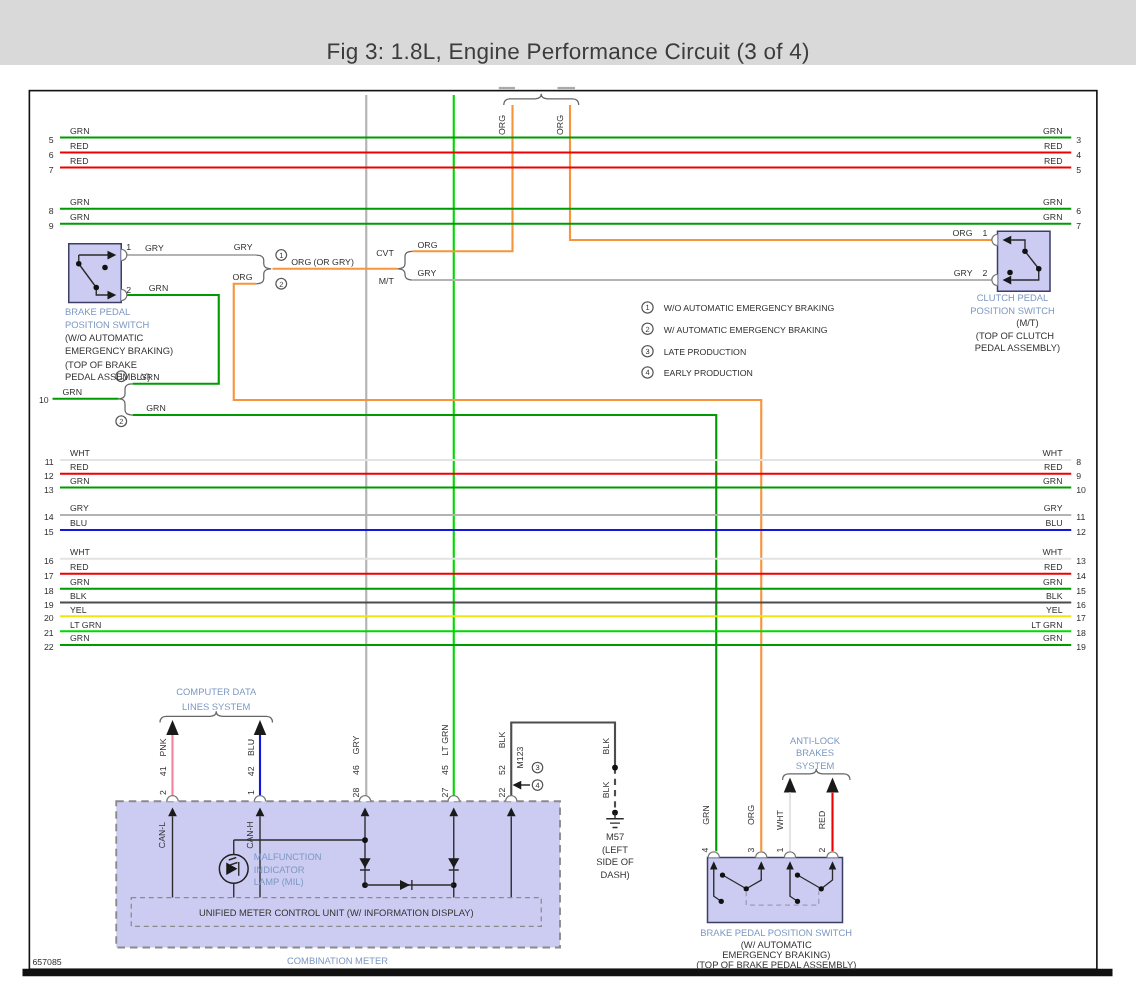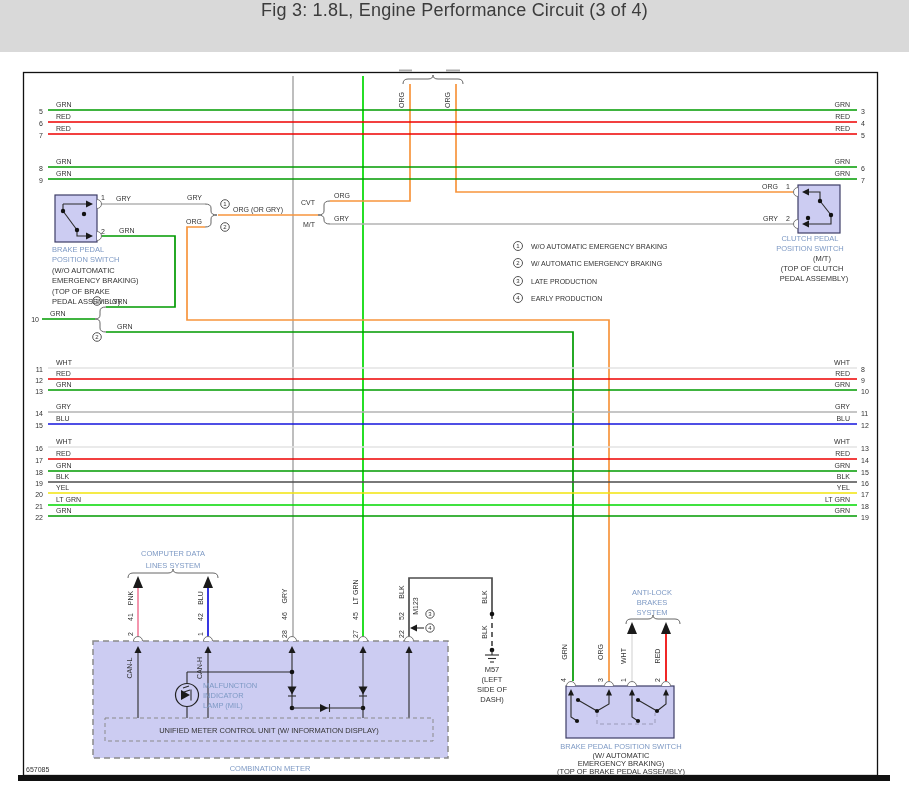--- a/index.html
+++ b/index.html
@@ -1,19 +1,19 @@
 <!DOCTYPE html>
 <html><head>
 <meta charset="utf-8">
 <style>
   html,body{margin:0;padding:0;background:#fff;}
   #page{position:relative;width:909px;height:798px;background:#fff;overflow:hidden;
         font-family:"Liberation Sans",sans-serif;}
   #titlebar{position:absolute;top:0;left:0;width:909px;height:52px;background:#d9d9d9;
-        display:flex;align-items:flex-start;justify-content:center;}
+        display:flex;align-items:flex-end;justify-content:center;}
   #titlebar span{font-size:18px;color:#3c3c3c;letter-spacing:.2px;}
   svg{position:absolute;top:0;left:0;}
   
   .grn{stroke:#009b00;stroke-width:1.7;fill:none}
   .ltg{stroke:#00d900;stroke-width:1.7;fill:none}
   .red{stroke:#ee0000;stroke-width:1.7;fill:none}
   .org{stroke:#f7953d;stroke-width:1.7;fill:none}
   .gry{stroke:#b3b3b3;stroke-width:1.7;fill:none}
   .wht{stroke:#e3e3e3;stroke-width:1.7;fill:none}
   .blu{stroke:#1515dd;stroke-width:1.7;fill:none}

